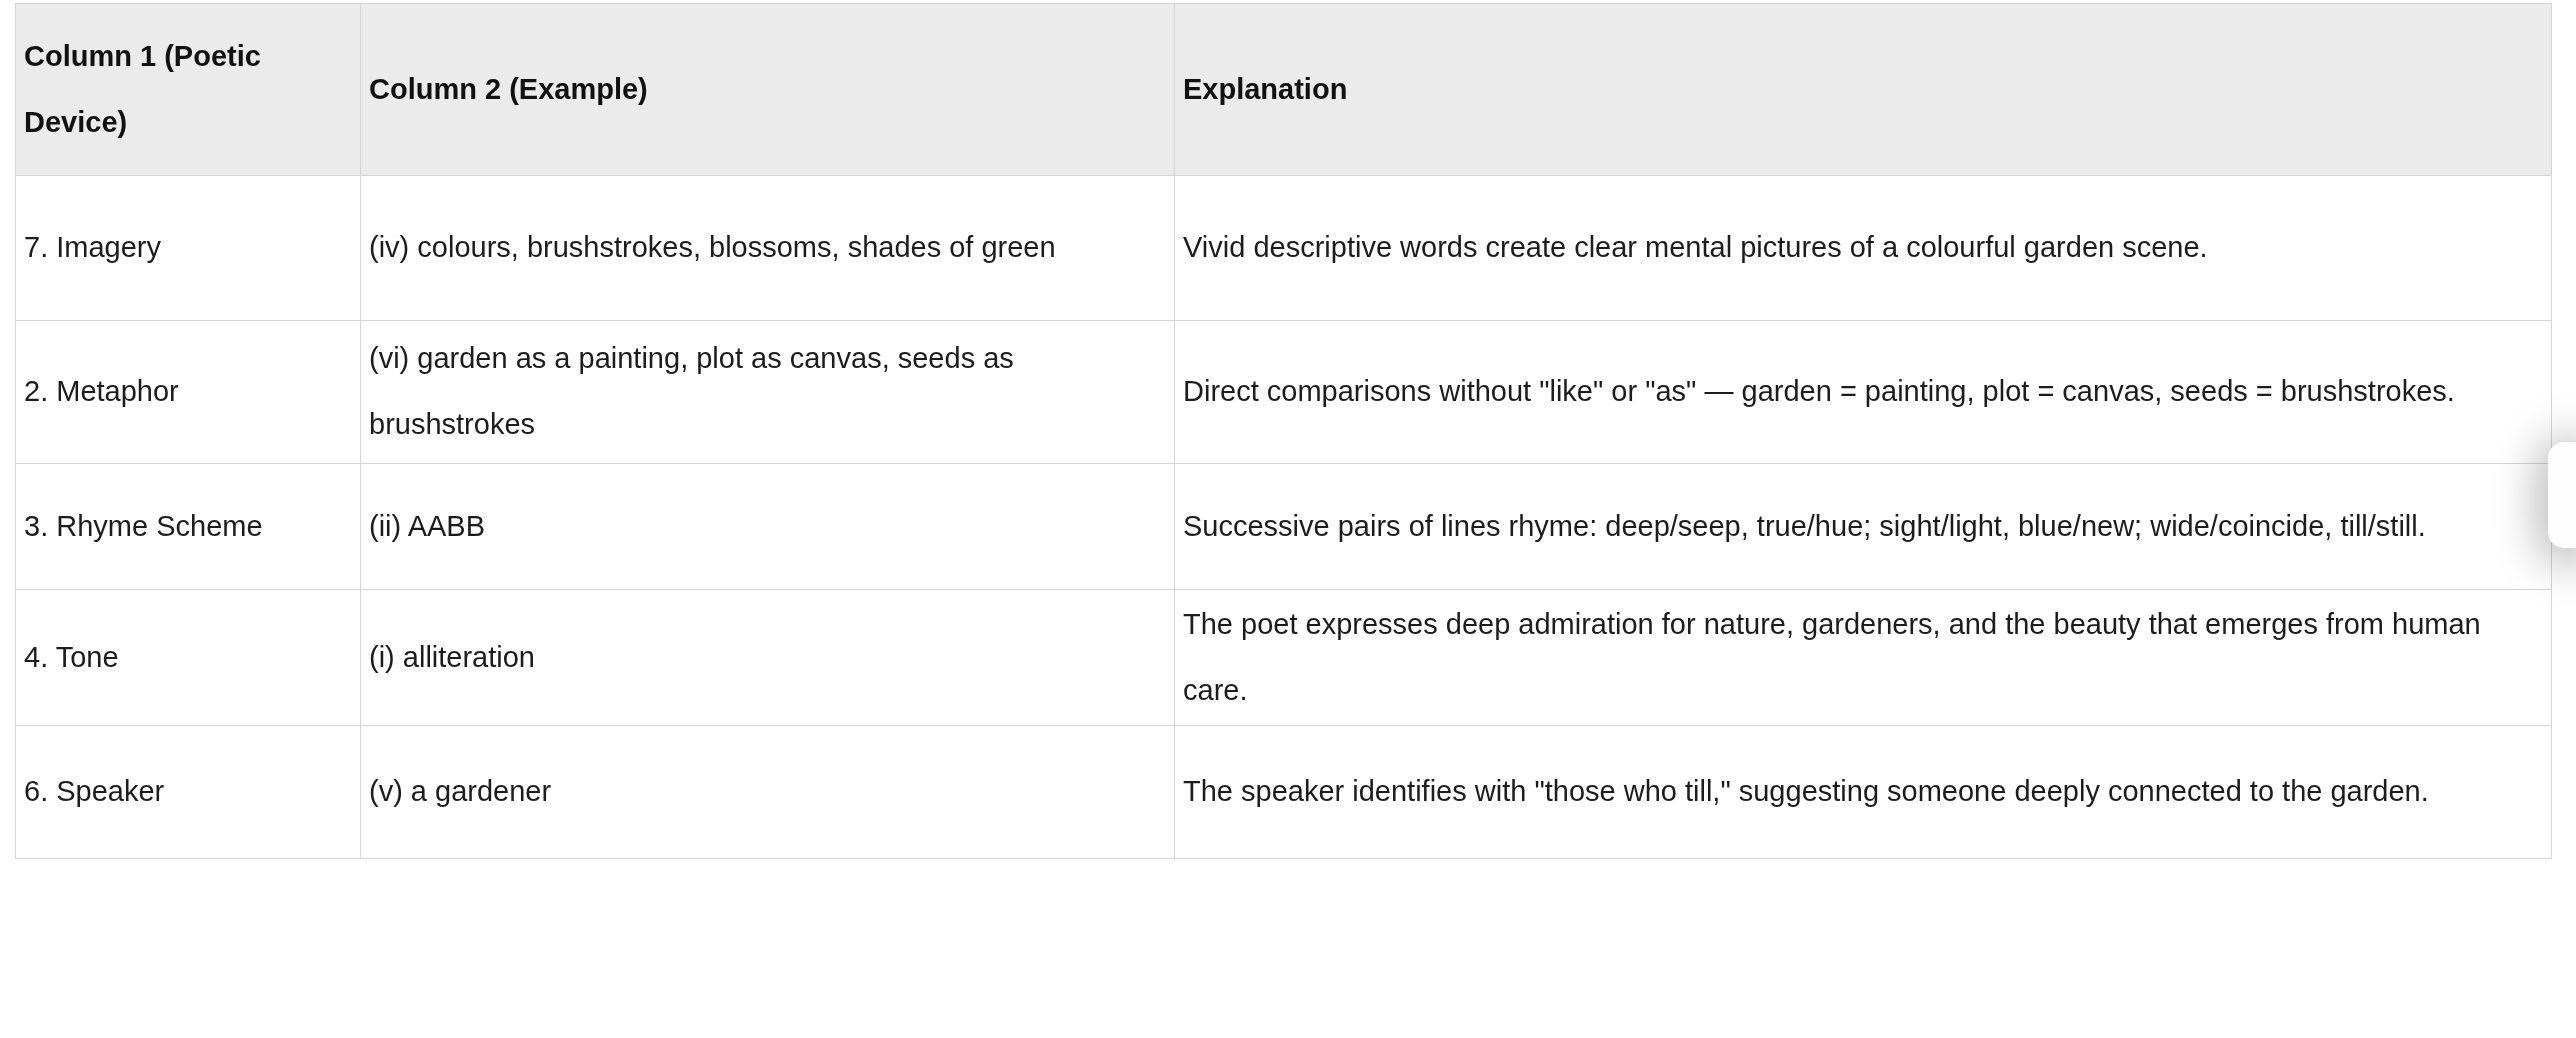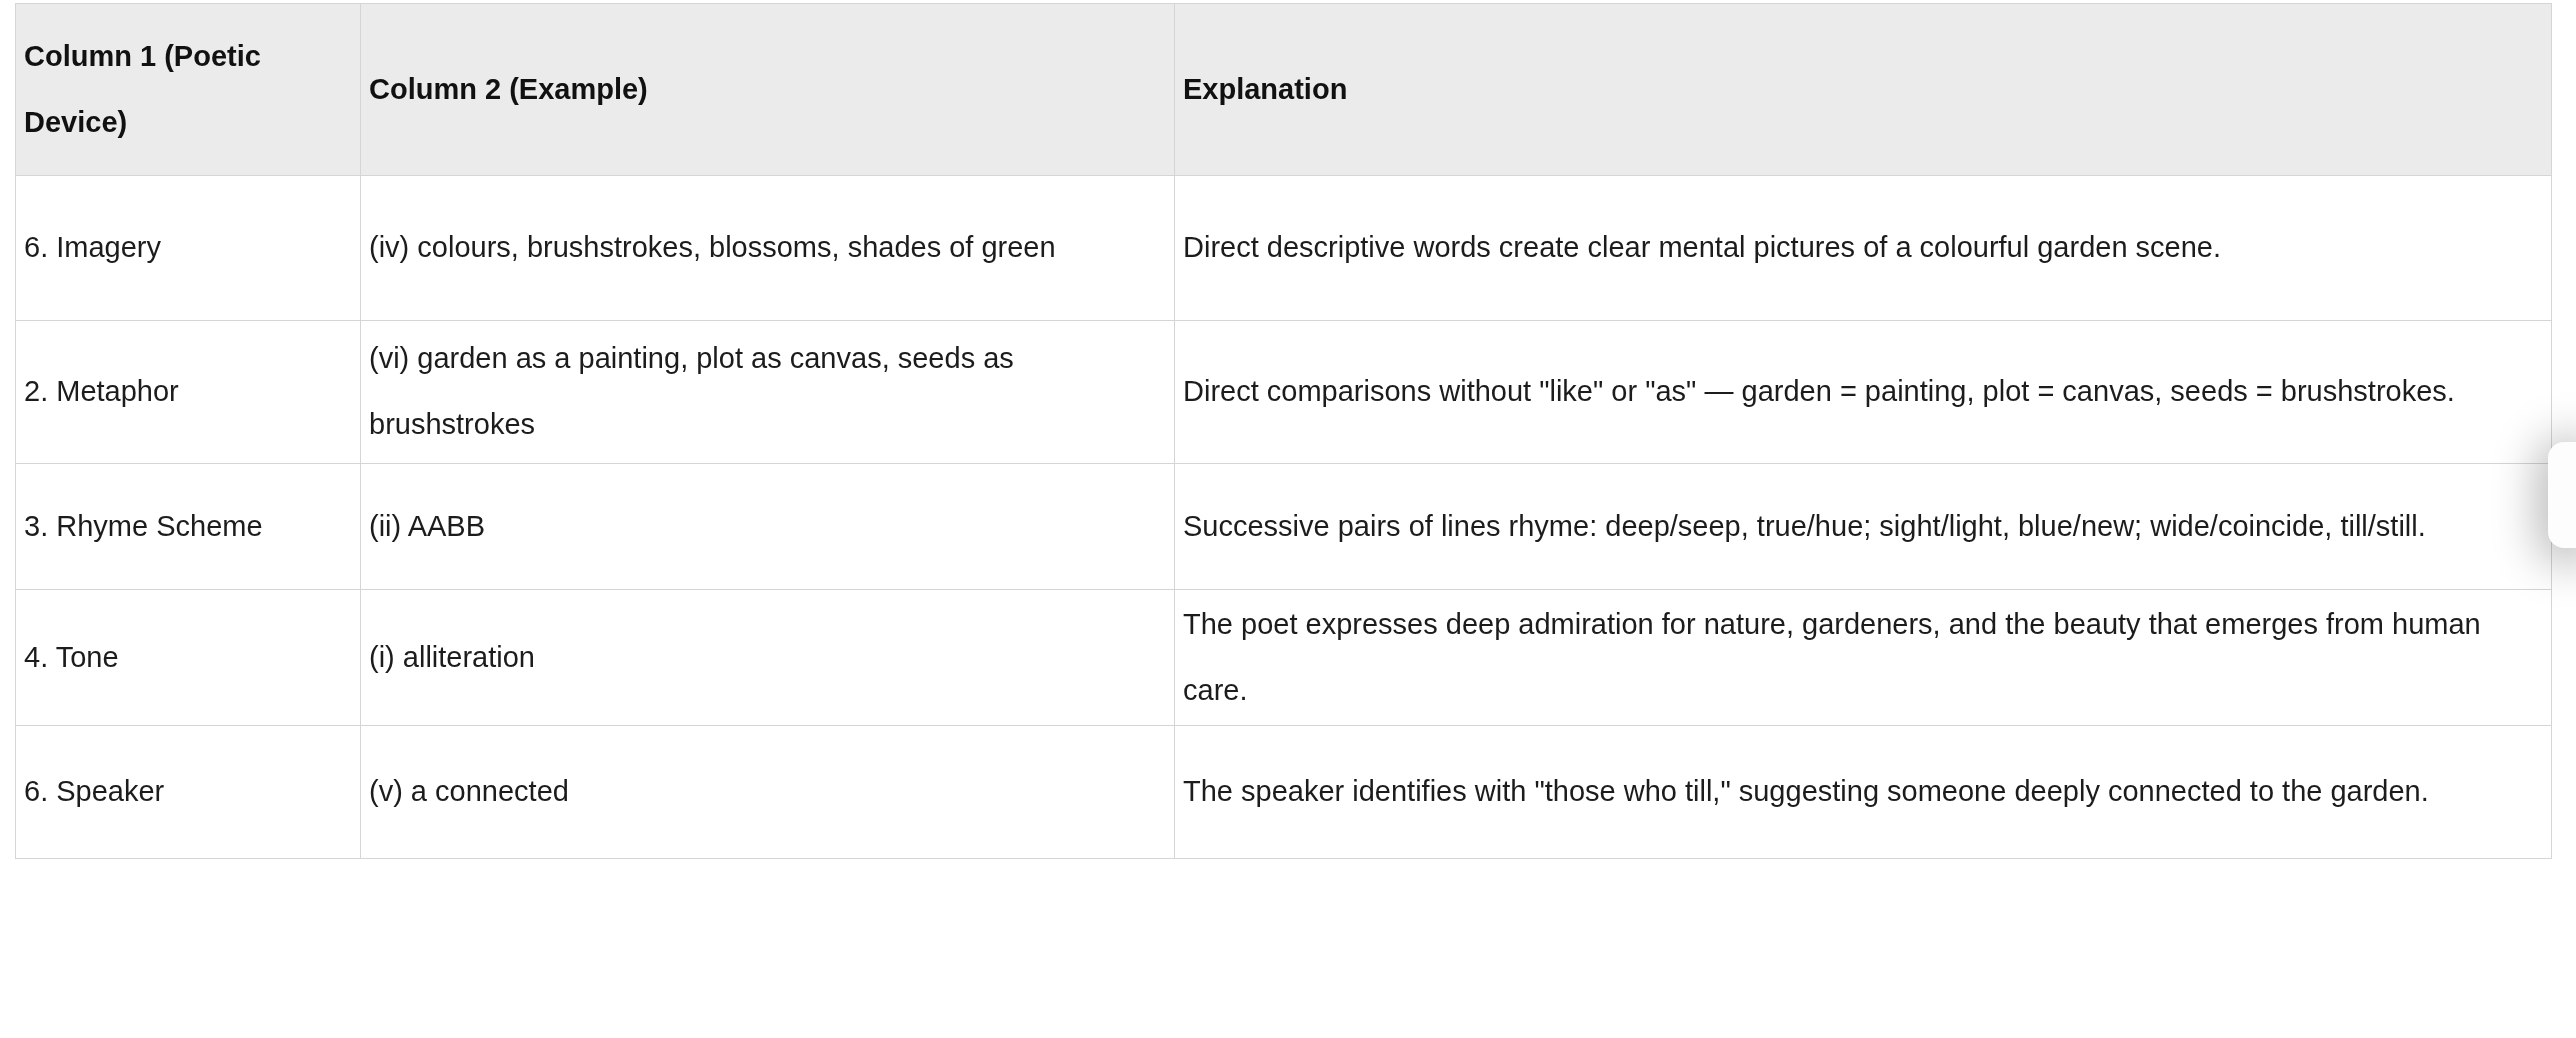--- a/index.html
+++ b/index.html
@@ -75,42 +75,42 @@
     </colgroup>
     <thead>
       <tr>
         <th>Column 1 (Poetic Device)</th>
         <th>Column 2 (Example)</th>
         <th>Explanation</th>
       </tr>
     </thead>
     <tbody>
       <tr>
-        <td>6. Imagery</td>
+        <td>7. Imagery</td>
         <td>(iv) colours, brushstrokes, blossoms, shades of green</td>
-        <td>Direct descriptive words create clear mental pictures of a colourful garden scene.</td>
+        <td>Vivid descriptive words create clear mental pictures of a colourful garden scene.</td>
       </tr>
       <tr>
         <td>2. Metaphor</td>
         <td>(vi) garden as a painting, plot as canvas, seeds as brushstrokes</td>
         <td>Direct comparisons without "like" or "as" — garden = painting, plot = canvas, seeds = brushstrokes.</td>
       </tr>
       <tr>
         <td>3. Rhyme Scheme</td>
         <td>(ii) AABB</td>
         <td>Successive pairs of lines rhyme: deep/seep, true/hue; sight/light, blue/new; wide/coincide, till/still.</td>
       </tr>
       <tr>
         <td>4. Tone</td>
         <td>(i) alliteration</td>
         <td>The poet expresses deep admiration for nature, gardeners, and the beauty that emerges from human care.</td>
       </tr>
       <tr>
         <td>6. Speaker</td>
-        <td>(v) a connected</td>
+        <td>(v) a gardener</td>
         <td>The speaker identifies with "those who till," suggesting someone deeply connected to the garden.</td>
       </tr>
     </tbody>
   </table>
 </div>
 
 <div class="edge-handle"></div>
 
 
 </body></html>

